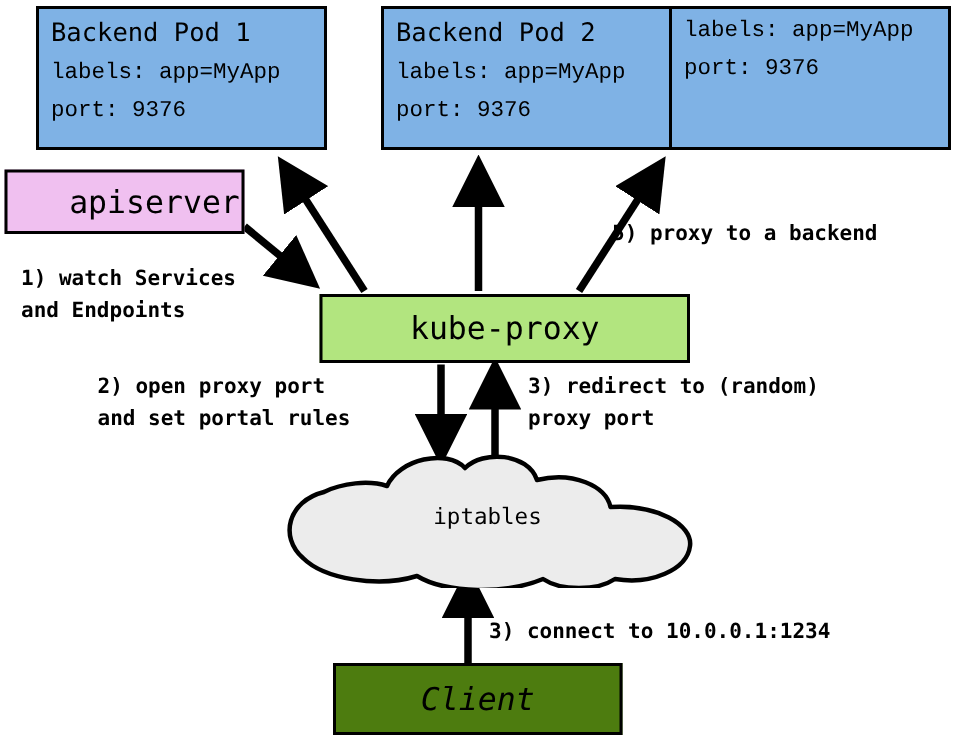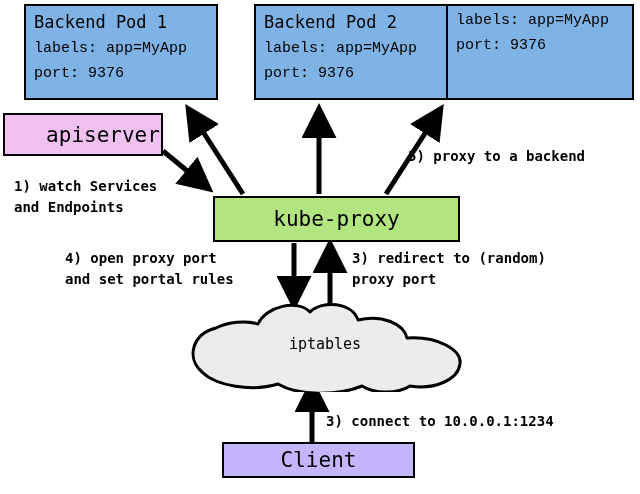--- a/index.html
+++ b/index.html
@@ -87,25 +87,26 @@
   }
   #kube-proxy .node-title {
     font-size: 21px;
   }
 
   
   #client {
     left: 222px;
     top: 442px;
     width: 193px;
-    height: 36px;
-    background: #c4b5fd;
+    height: 48px;
+    background: #4d7c0f;
     display: flex;
     align-items: center;
     justify-content: center;
+    font-style: italic;
   }
   #client .node-title {
     font-size: 21px;
   }
 
   
   #iptables {
     position: absolute;
     left: 186px;
     top: 302px;
@@ -208,20 +209,20 @@
   <div class="node" id="kube-proxy">
     <div class="node-title">kube-proxy</div>
   </div>
 
   <div class="node" id="client">
     <div class="node-title">Client</div>
   </div>
 
   <div class="caption" id="cap-1">1) watch Services
 and Endpoints</div>
-  <div class="caption" id="cap-2">4) open proxy port
+  <div class="caption" id="cap-2">2) open proxy port
 and set portal rules</div>
   <div class="caption" id="cap-3">3) connect to 10.0.0.1:1234</div>
   <div class="caption" id="cap-4">3) redirect to (random)
 proxy port</div>
   <div class="caption" id="cap-5">5) proxy to a backend</div>
 
 </div>
 
 </body></html>

